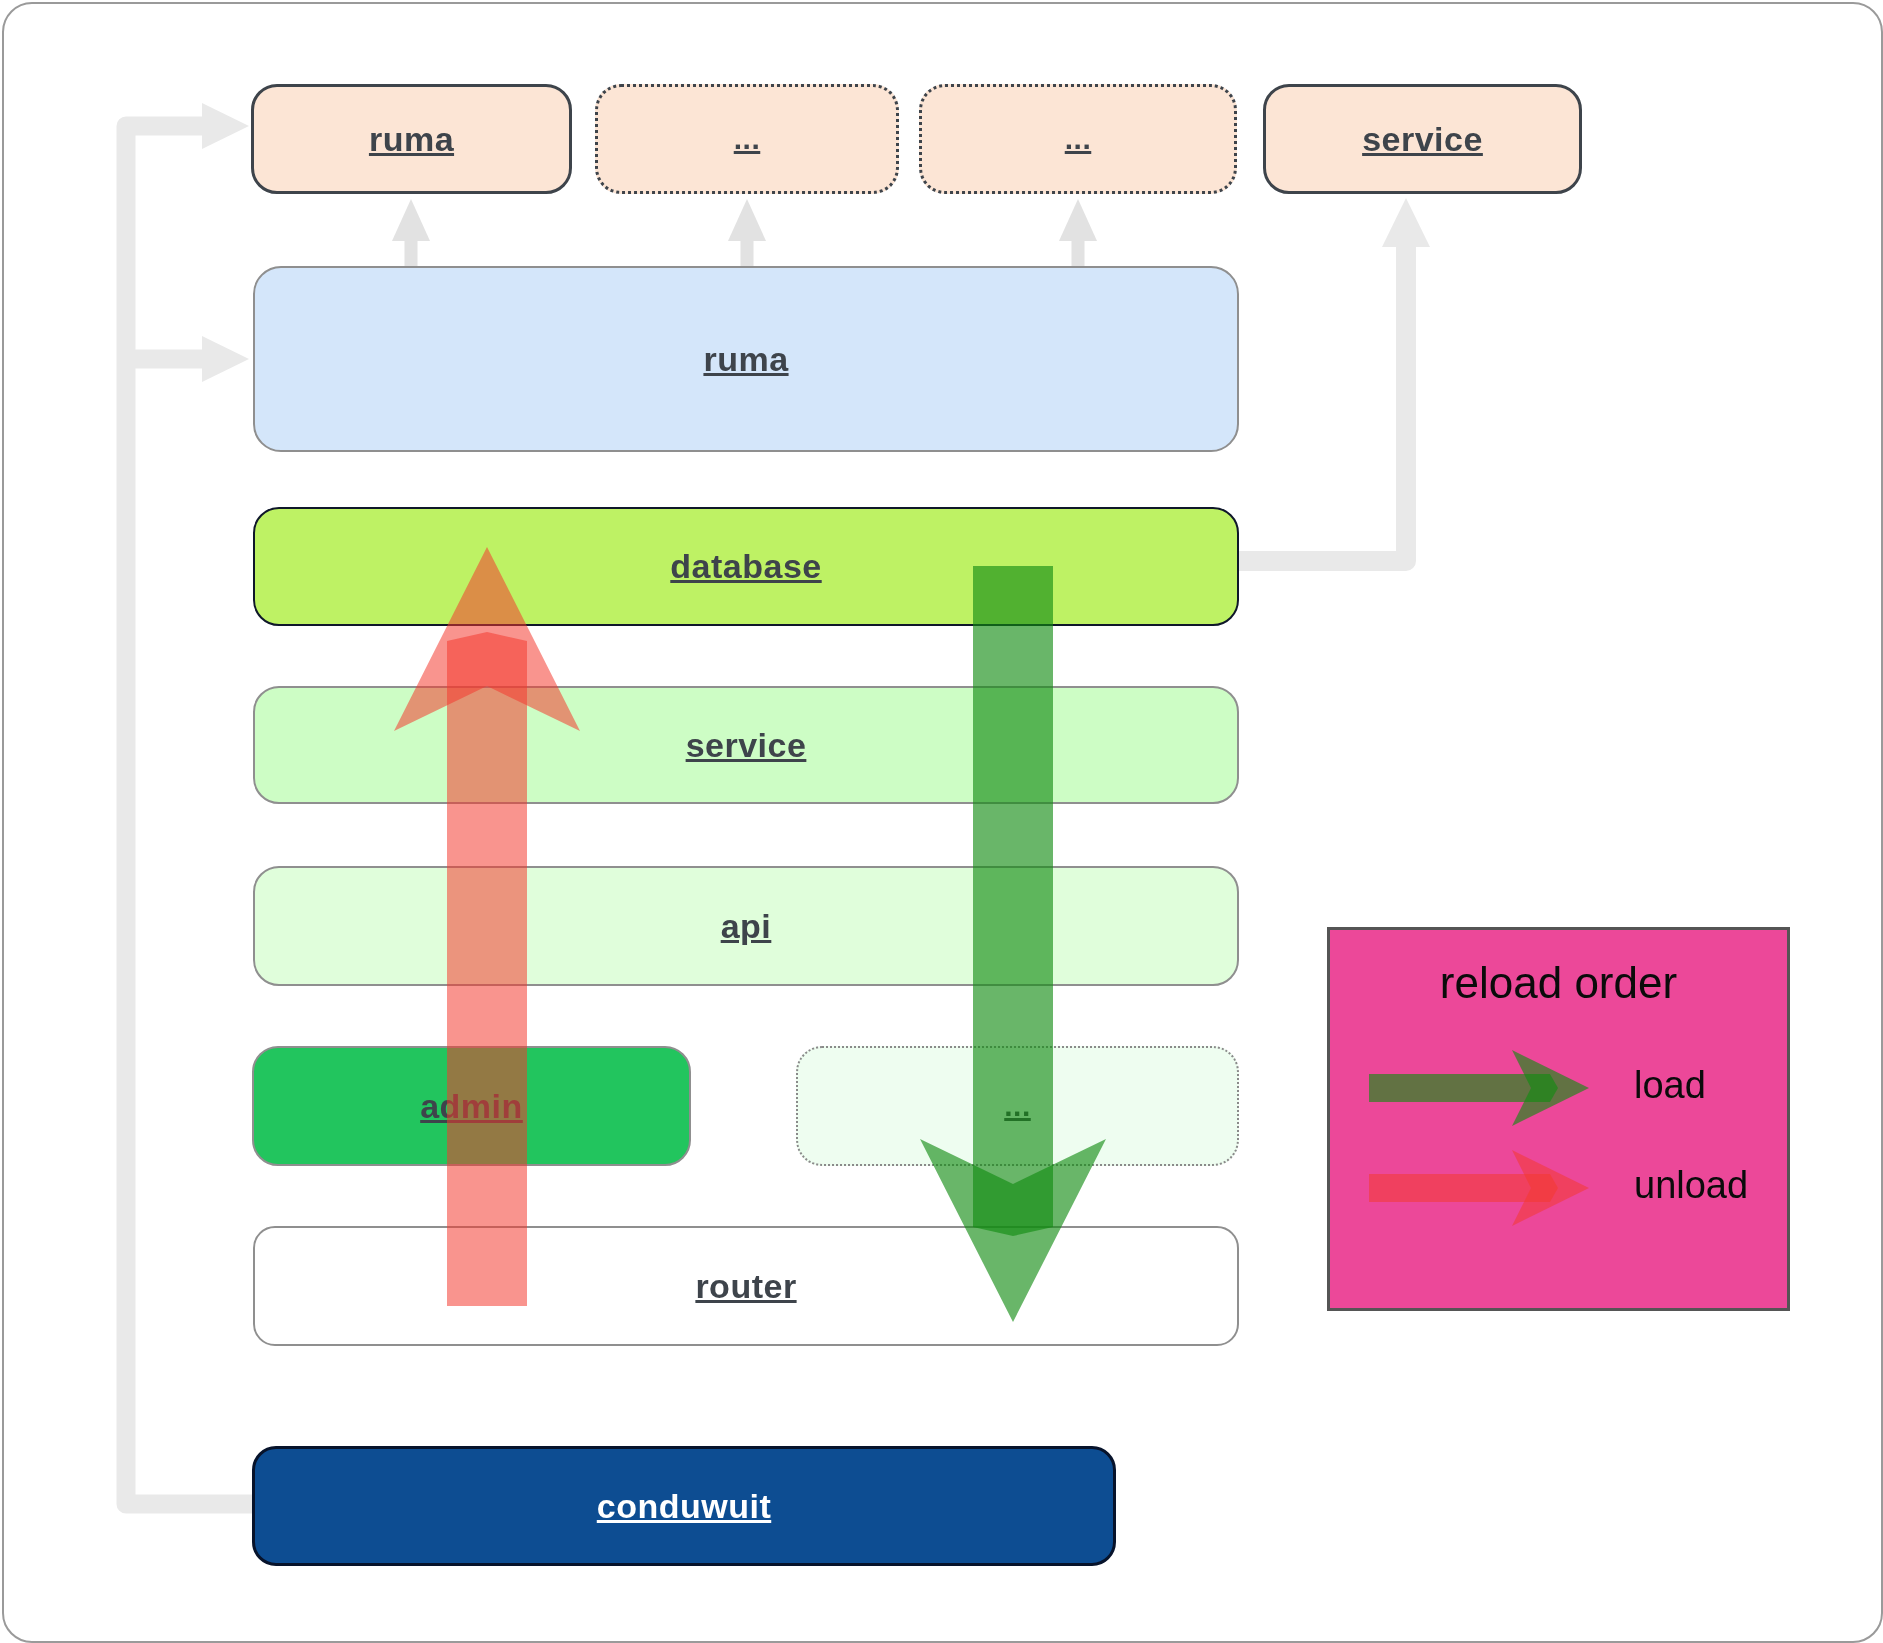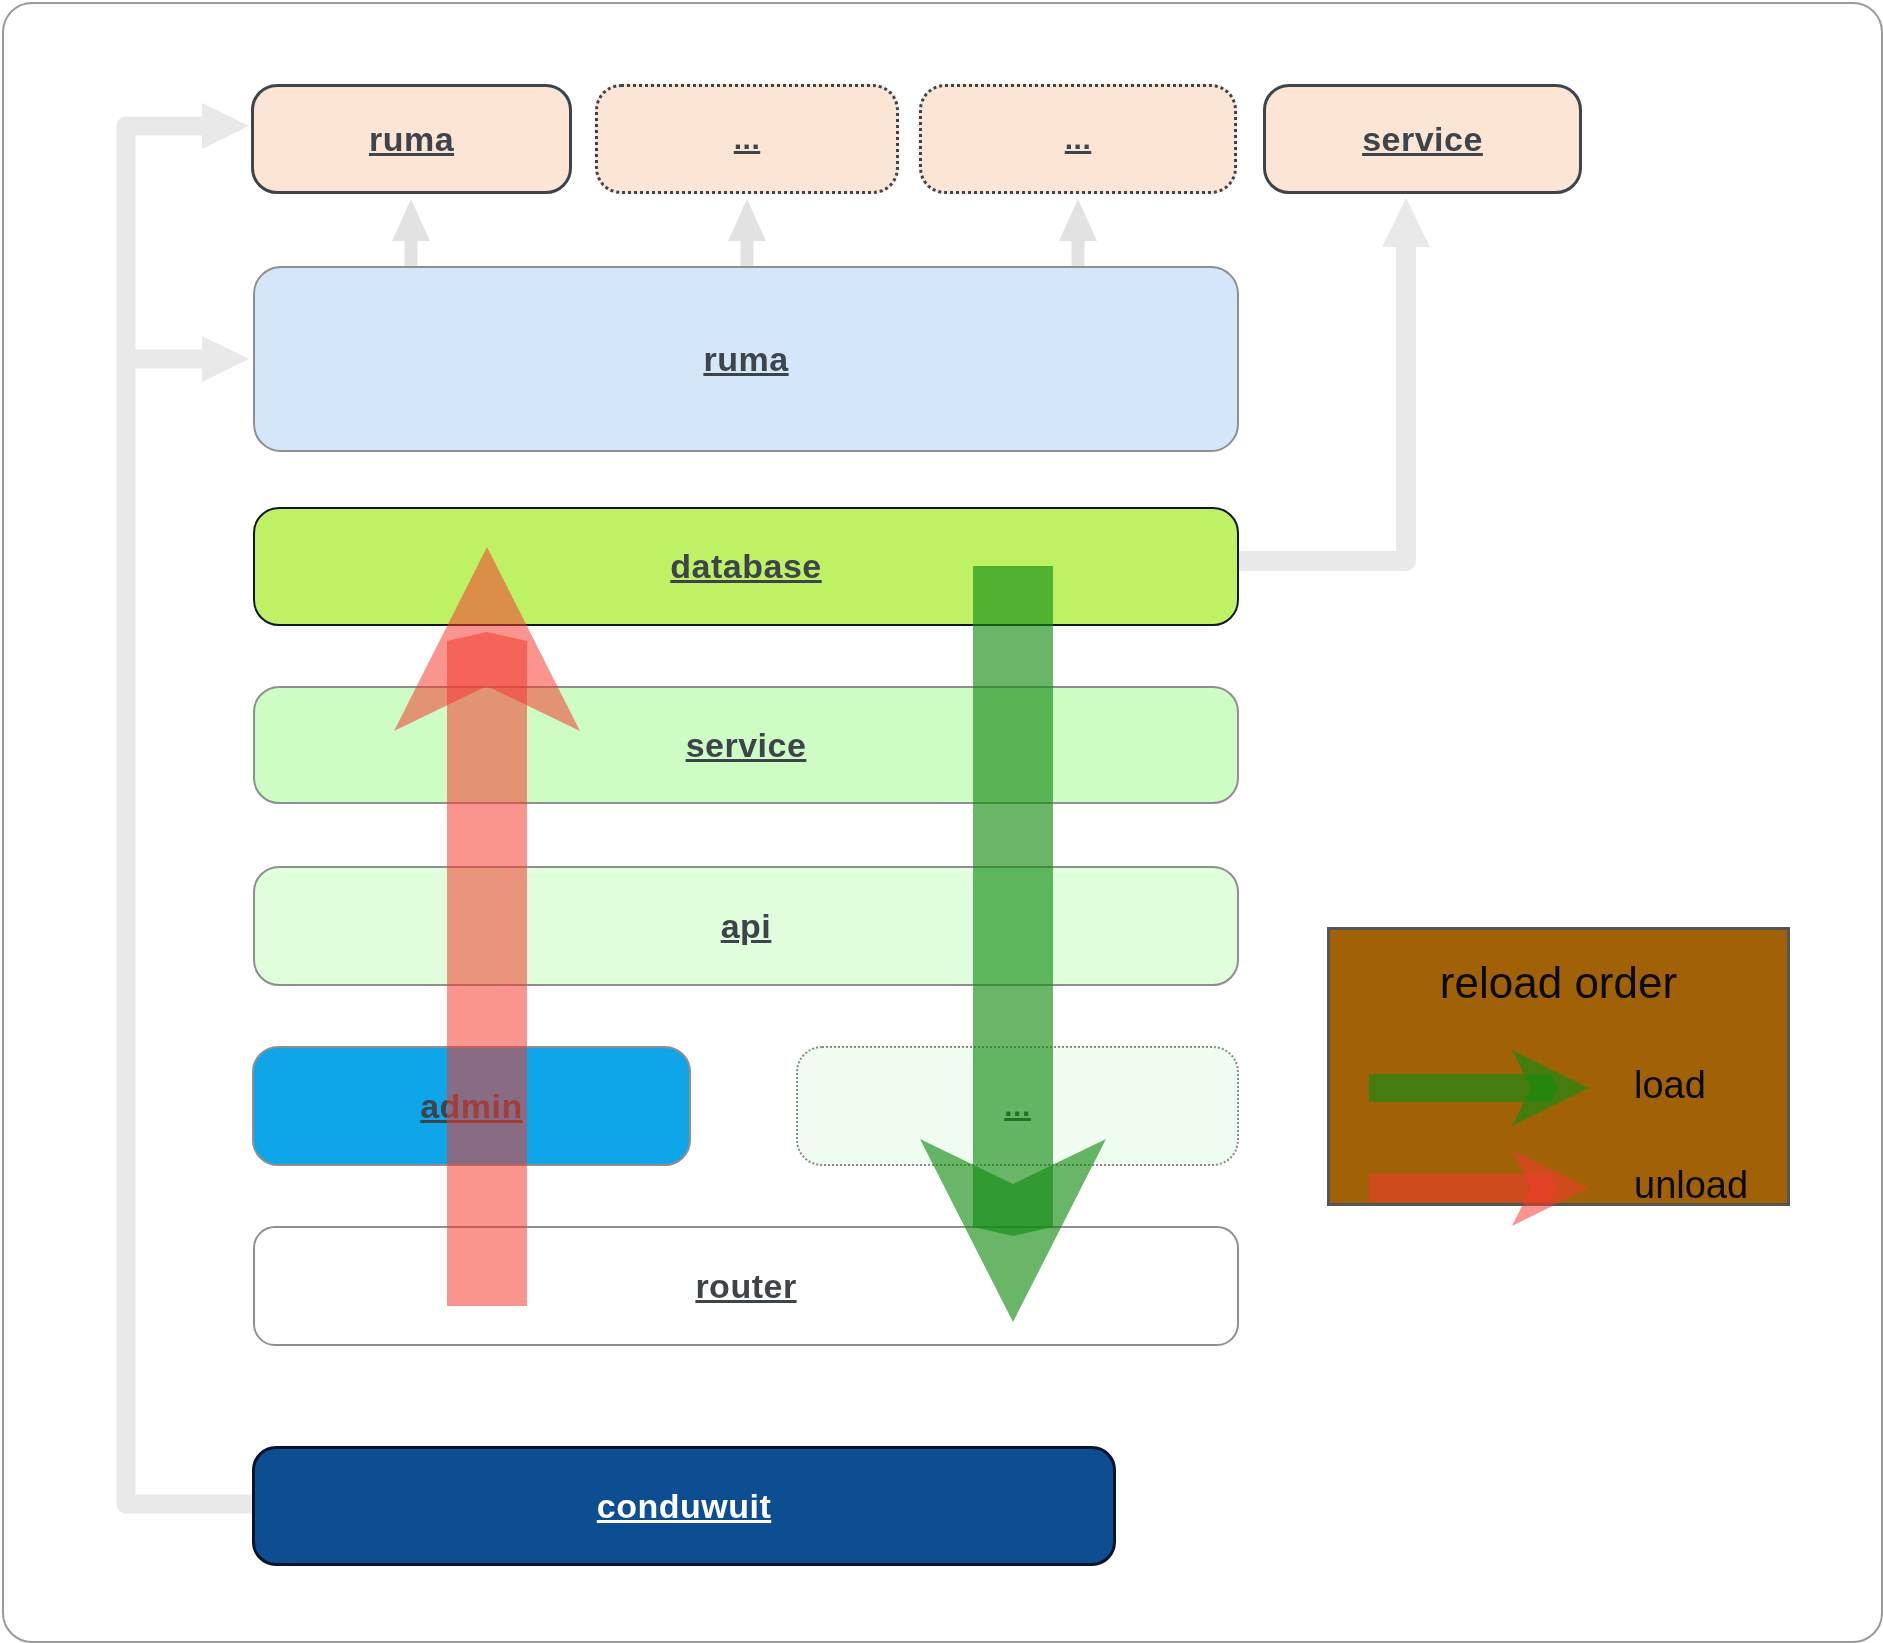--- a/index.html
+++ b/index.html
@@ -40,38 +40,38 @@
     box-sizing: border-box;
     text-decoration: underline;
   }
 
   .box.solid-dark  { border: 3px solid #3e444b; background: #fce5d5; }
   .box.dotted-dark { border: 3px dotted #3e444b; background: #fce5d5; }
   .box.core     { border: 2px solid #8f8f8f; background: #d4e6fa; border-radius: 28px; }
   .box.database { border: 2px solid #0f172a; background: #bef264; }
   .box.service  { border: 2px solid #8f8f8f; background: #cdfdc5; }
   .box.api      { border: 2px solid #8f8f8f; background: #e0fedb; }
-  .box.admin    { border: 2px solid #8f8f8f; background: #0ea5e9; }
+  .box.admin    { border: 2px solid #8f8f8f; background: #22c55e; }
   .box.dotted-light { border: 2px dotted #8a8a8a; background: #eefdf0; }
   .box.router   { border: 2px solid #8f8f8f; background: #ffffff; }
   .box.conduwuit {
     border: 3px solid #07132b;
     background: #0d4d92;
     color: #ffffff;
     font-weight: 700;
     border-radius: 24px;
   }
   .box.dots-label { font-weight: 700; font-size: 30px; }
 
   .legend {
     position: absolute;
     z-index: 4;
     left: 1323px; top: 923px;
-    width: 463px; height: 279px;
-    background: #a16207;
+    width: 463px; height: 384px;
+    background: #ec4899;
     border: 3px solid #555555;
     box-sizing: border-box;
   }
   .legend-title {
     position: absolute;
     left: 0; top: 28px;
     width: 100%;
     text-align: center;
     font-size: 44px;
     font-weight: 500;

